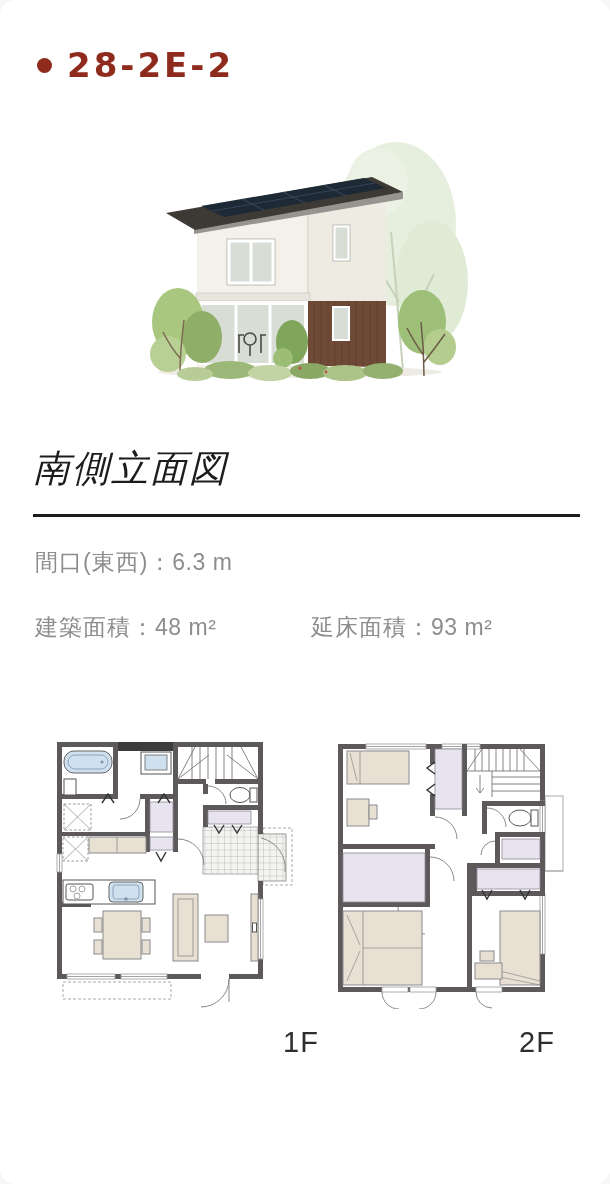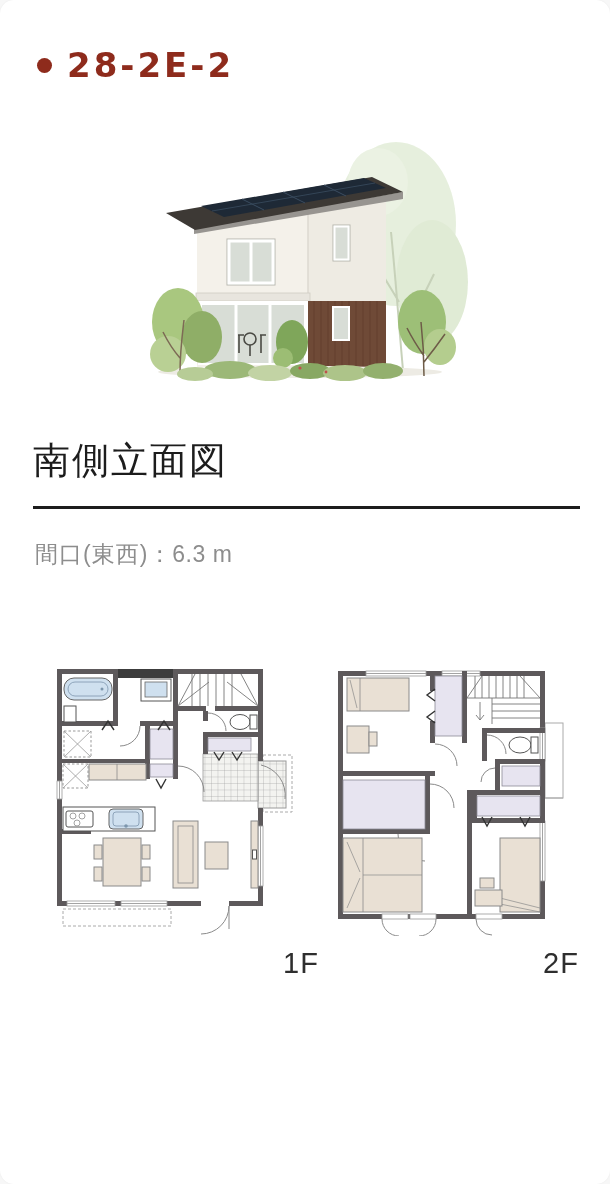--- a/index.html
+++ b/index.html
@@ -20,35 +20,35 @@
   .title-row{display:flex;align-items:center;gap:15px;padding:48px 0 0 37px;}
   .bullet{width:15px;height:15px;border-radius:50%;background:var(--accent);flex:0 0 auto;}
   .title-text{
     color:var(--accent);font-size:34px;font-weight:bold;letter-spacing:3px;
     font-family:"DejaVu Sans","Liberation Sans",sans-serif;line-height:1;
   }
   
   .house-fig{width:330px;margin:50px auto 0 auto;}
   
   .elev-heading{
-    margin:28px 0 0 33px;font-size:37px;font-weight:400;color:var(--ink);
-    letter-spacing:2px;line-height:1.2;
+    margin:36px 0 0 33px;font-size:37px;font-weight:400;color:var(--ink);
+    letter-spacing:2px;line-height:1.2;font-style:italic;
   }
   .divider{height:3px;background:var(--line);width:547px;margin:23px 0 0 33px;}
   
   .specs{margin:30px 3px 0 35px;}
   .spec-row{display:flex;margin-bottom:34px;}
   .spec-cell{width:276px;font-size:23px;color:var(--gray);letter-spacing:1px;white-space:nowrap;}
   .spec-cell .val{letter-spacing:0.5px;}
   
   .plans{display:flex;margin:62px 0 0 55px;gap:35px;align-items:flex-start;}
-  .plan-labels{position:relative;height:40px;margin-top:6px;}
+  .plan-labels{position:relative;height:40px;margin-top:12px;}
   .plan-label{position:absolute;top:0;font-size:29px;color:var(--label);letter-spacing:1px;}
   .label-1f{left:283px;}
-  .label-2f{left:543px;}
+  .label-2f{left:519px;}
   
   .wall{fill:var(--wall);}
   .lav{fill:var(--lav);stroke:#8d8a96;stroke-width:0.8;}
   .beige{fill:var(--beige);stroke:#8a8a8a;stroke-width:1;}
   .fix{fill:#ffffff;stroke:#555;stroke-width:1;}
   .arc{fill:none;stroke:#8a8a8a;stroke-width:1;}
   .thin{stroke:#999;stroke-width:0.9;fill:none;}
   .dash{fill:none;stroke:#aaa;stroke-width:1;stroke-dasharray:3 2;}
   .xbox{fill:#fff;stroke:#999;stroke-width:1;stroke-dasharray:2.5 2;}
   .xline{stroke:#999;stroke-width:0.8;}
@@ -167,20 +167,24 @@
       </g>
     </svg>
   </div>
 
   <h1 class="elev-heading">南側立面図</h1>
   <div class="divider"></div>
 
   <div class="specs">
     <div class="spec-row">
       <div class="spec-cell"><span>間口(東西)</span><span>：</span><span class="val">6.3 m</span></div>
+    </div>
+    <div class="spec-row">
+      <div class="spec-cell"><span>建築面積</span><span>：</span><span class="val">48 m²</span></div>
+      <div class="spec-cell"><span>延床面積</span><span>：</span><span class="val">93 m²</span></div>
     </div>
     <div class="spec-row">
     </div>
   </div>
 
   <div class="plans">
 
     <svg viewBox="0 0 240 275" width="240" height="275">
       <defs>
         <pattern id="tile" width="6.5" height="6.5" patternUnits="userSpaceOnUse">

